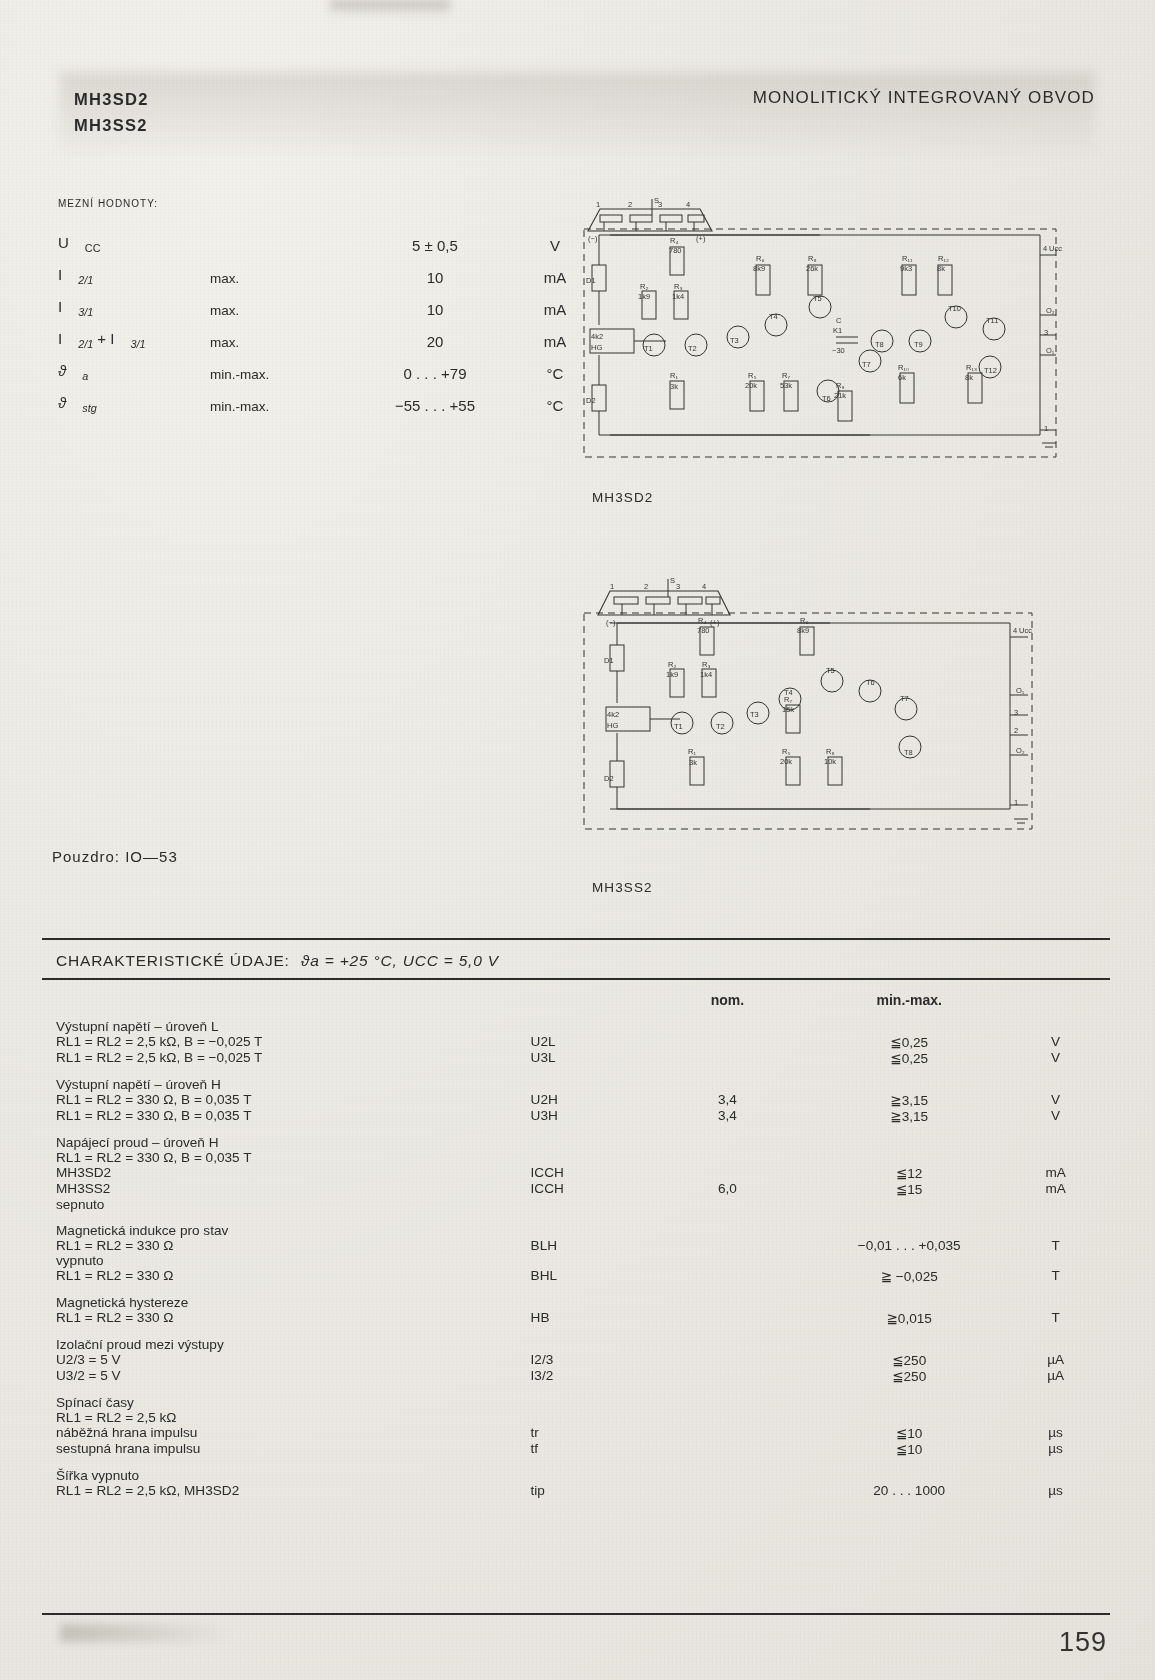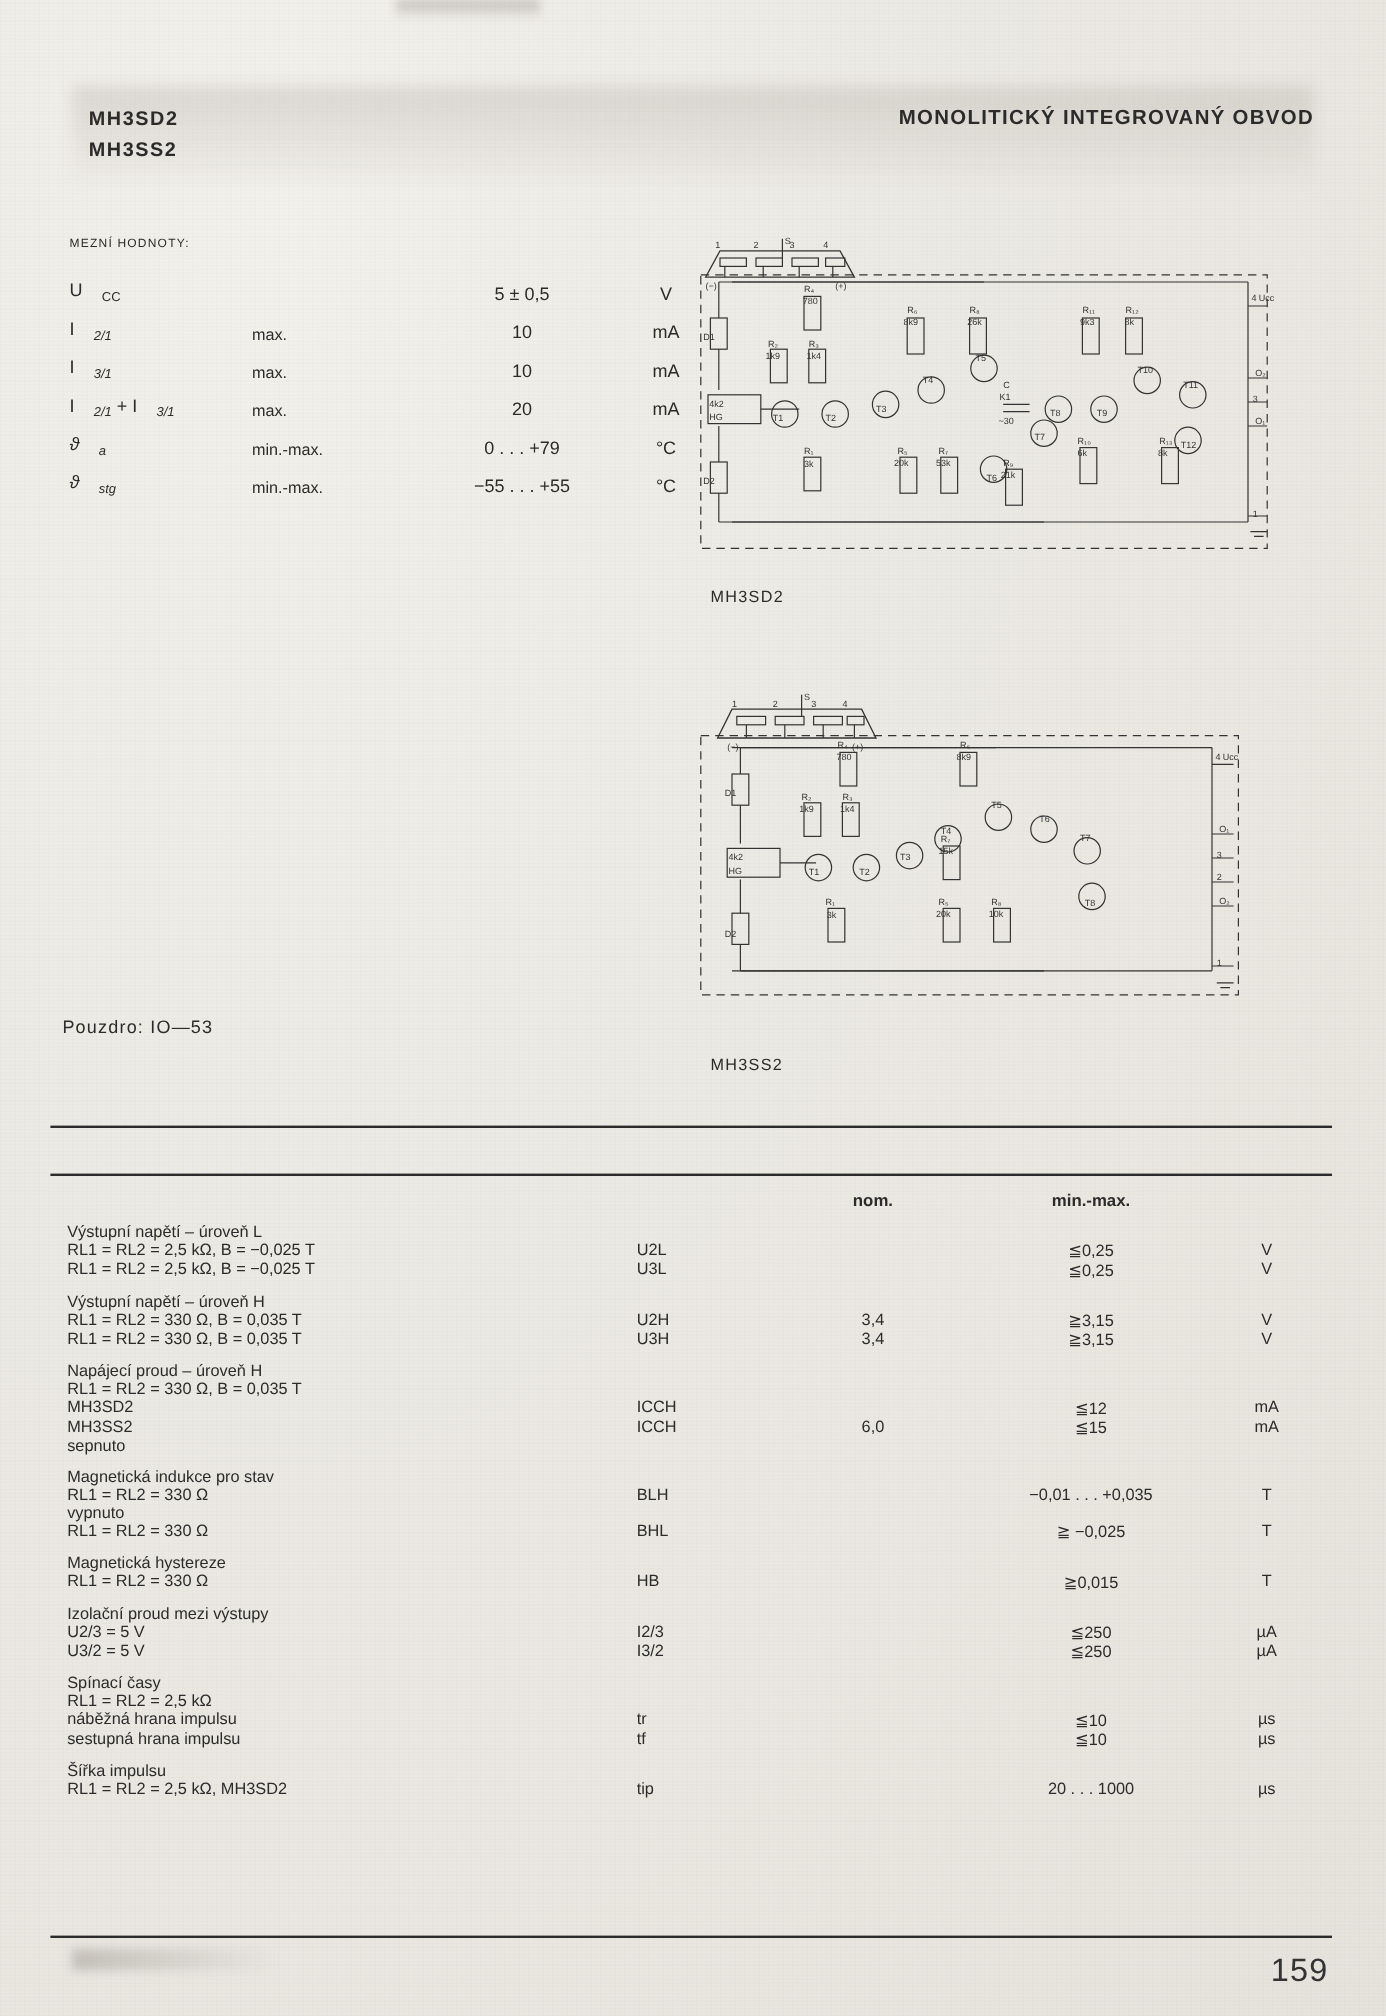--- a/index.html
+++ b/index.html
@@ -24,21 +24,21 @@
     pointer-events:none;
   }
   
   .hdr{position:absolute;left:60px;top:72px;width:1035px;}
   .hdr-left{
     position:absolute;left:14px;top:14px;
     font-size:16.5px;font-weight:bold;letter-spacing:1.3px;line-height:26px;
   }
   .hdr-right{
     position:absolute;right:0;top:12px;text-align:center;
-    font-size:17px;font-weight:bold;letter-spacing:1.1px;line-height:28px;
+    font-size:17px;font-weight:normal;letter-spacing:1.1px;line-height:28px;
   }
   .hdr-smudge{
     position:absolute;left:0;top:0;width:1035px;height:80px;
     background:linear-gradient(180deg, rgba(190,186,178,.45), rgba(190,186,178,.05));
     filter:blur(6px);
   }
   
   .mez-title{position:absolute;left:58px;top:198px;font-size:10px;letter-spacing:1px;}
   table.mez{position:absolute;left:58px;top:228px;border-collapse:collapse;font-size:15px;}
   table.mez td{padding:6px 0;vertical-align:bottom;}
@@ -336,20 +336,24 @@
           <text x="446" y="188">O₂</text>
           <text x="444" y="240">1</text>
       </g>
     </svg>
   </div>
   <div class="sch-cap" style="left:592px;top:880px;">MH3SS2</div>
 
   <div class="pouzdro">Pouzdro:  IO—53</div>
 
   <div class="rule" style="left:42px;top:938px;width:1068px;height:2px;"></div>
+  <div class="char-title">
+    <span>CHARAKTERISTICKÉ ÚDAJE:</span>
+    <span class="ital" style="margin-left:6px;">ϑa = +25 °C, UCC = 5,0 V</span>
+  </div>
   <div class="rule" style="left:42px;top:978px;width:1068px;height:2px;"></div>
 
   <table class="ch">
     <tbody>
         <tr class="hdrow">
       <td class="c-desc"></td>
       <td class="c-sym"></td>
       <td class="c-nom">nom.</td>
       <td class="c-mm">min.-max.</td>
       <td class="c-unit"></td>
@@ -524,21 +528,21 @@
         </tr>
     <tr>
           <td class="c-desc ind1">sestupná hrana impulsu</td>
           <td class="c-sym">tf</td>
           <td class="c-nom"></td>
           <td class="c-mm">≦10</td>
           <td class="c-unit">µs</td>
         </tr>
 
     <tr>
-          <td class="c-desc grp">Šířka impulsu</td>
+          <td class="c-desc grp">Šířka vypnuto</td>
           <td class="c-sym"></td>
           <td class="c-nom"></td>
           <td class="c-mm"></td>
           <td class="c-unit"></td>
         </tr>
     <tr>
           <td class="c-desc ind1">RL1 = RL2 = 2,5 kΩ, MH3SD2</td>
           <td class="c-sym">tip</td>
           <td class="c-nom"></td>
           <td class="c-mm">20 . . . 1000</td>

